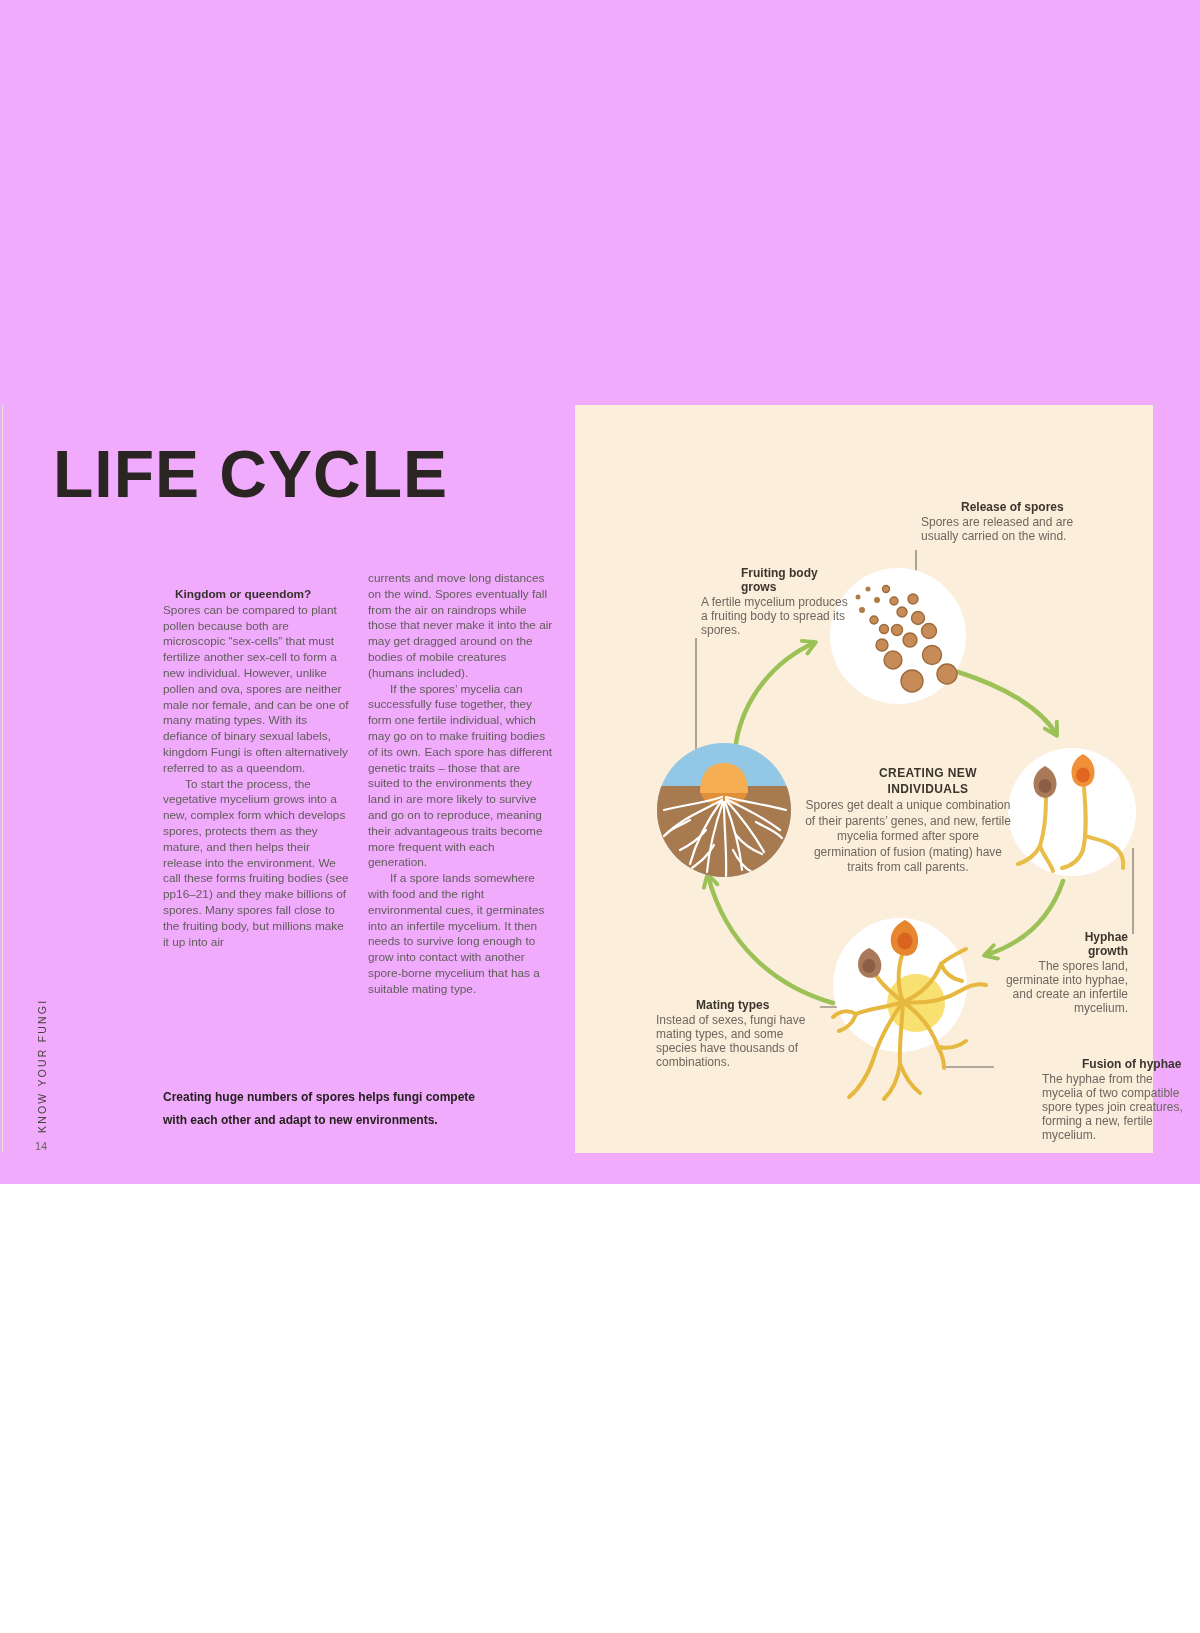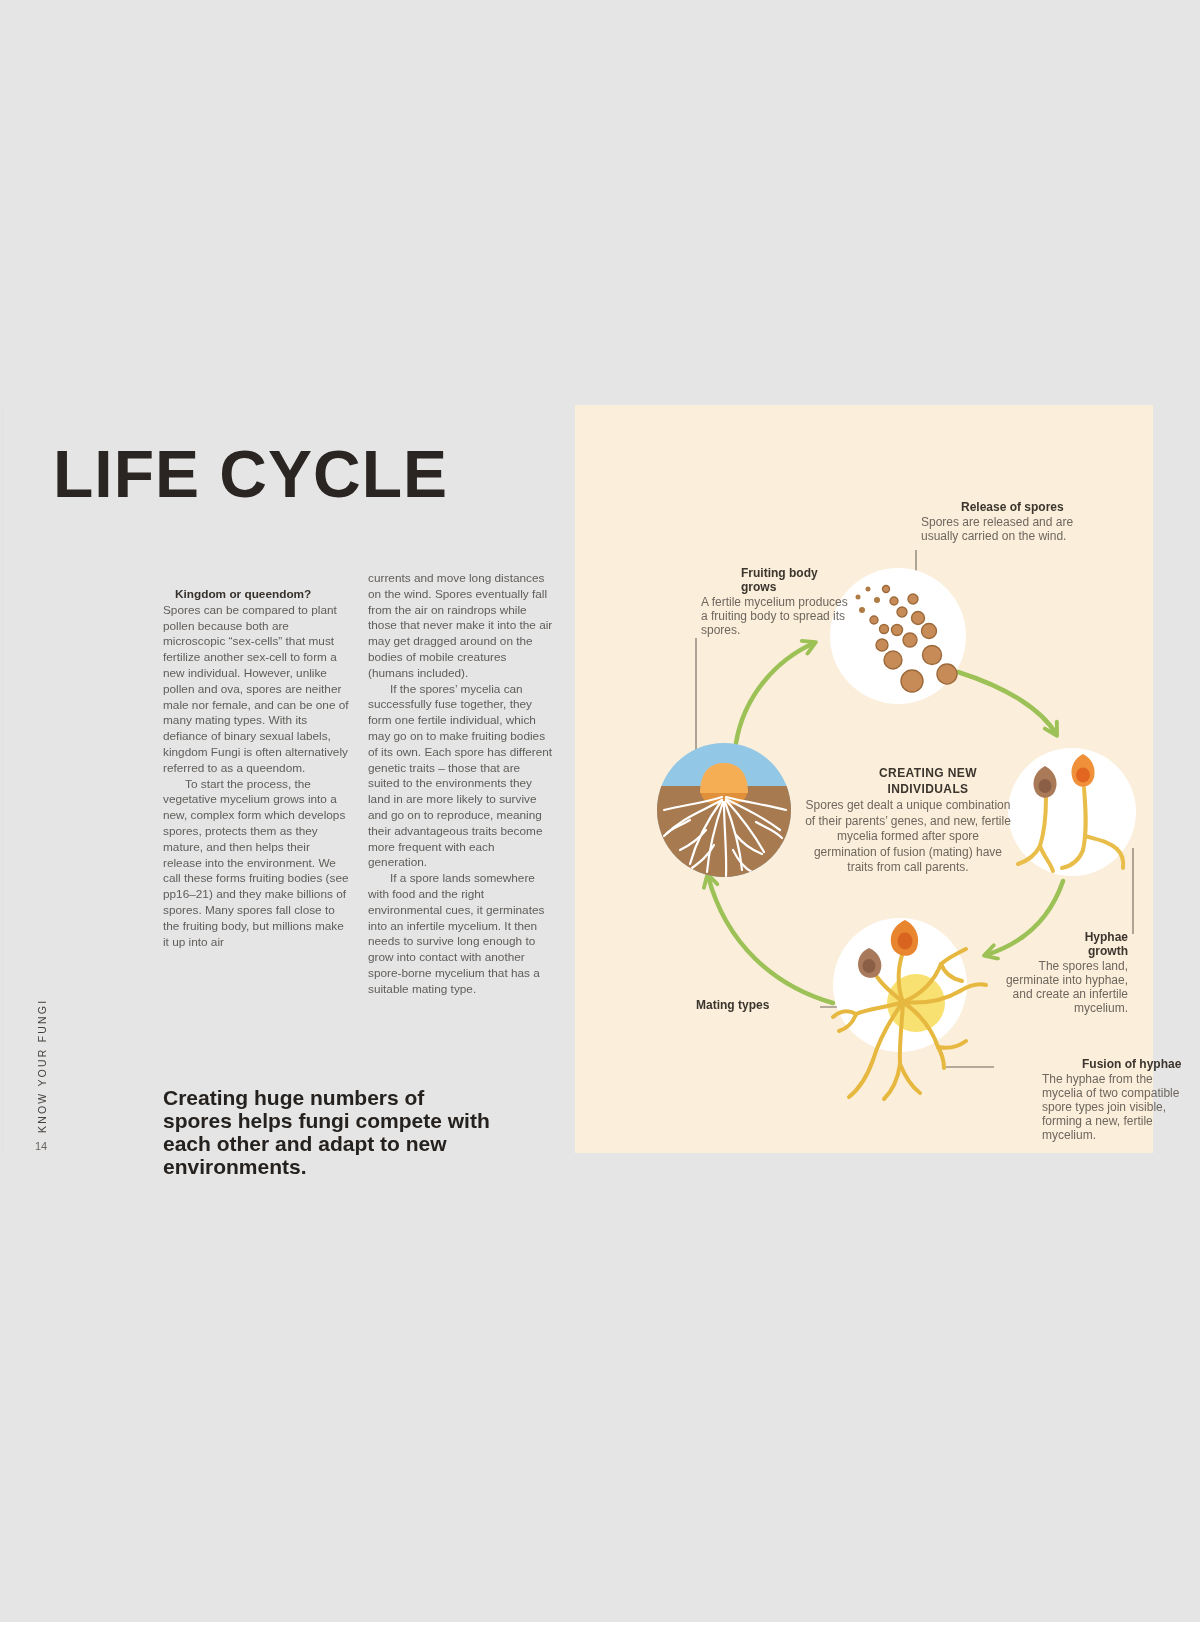--- a/index.html
+++ b/index.html
@@ -1,36 +1,36 @@
 <!DOCTYPE html>
 <html><head>
 <meta charset="utf-8">
 <style>
   html,body { margin:0; padding:0; background:#ffffff; }
   .canvas {
-    position:relative; width:1200px; height:1622px; background:#e5e5e5;
+    position:relative; width:1200px; height:1184px; background:#f0abfc;
     font-family:"Liberation Sans", sans-serif; overflow:hidden;
   }
   .page-edge { position:absolute; left:2px; top:405px; width:1px; height:748px; background:#e4e1dc; }
 
   
   .page-title {
     position:absolute; left:53px; top:441px; margin:0;
     font-size:66px; line-height:1; font-weight:bold; letter-spacing:1px;
     color:#2a2522;
   }
   .col { position:absolute; top:571px; width:186px; font-size:11.8px; line-height:15.8px; color:#605d59; }
   .col1 { left:163px; }
   .col2 { left:368px; }
   .col p { margin:0; }
   .col h3 { margin:16px 0 0 12px; font-size:11.8px; line-height:15.8px; color:#35302b; }
   .indent { text-indent:22px; }
   .pull-quote {
     position:absolute; left:163px; top:1086px; width:335px;
-    font-size:21px; line-height:23px; font-weight:bold; color:#25211e;
+    font-size:12px; line-height:23px; font-weight:bold; color:#25211e;
   }
   .vertical-label {
     position:absolute; left:36px; top:1133px; white-space:nowrap;
     transform:rotate(-90deg); transform-origin:0 0;
     font-size:10.5px; letter-spacing:2.2px; color:#45403c;
   }
   .page-number { position:absolute; left:35px; top:1140px; font-size:11px; color:#6b6661; }
 
   
   .right-page-bg { position:absolute; left:575px; top:405px; width:578px; height:748px; background:#fbeeda; }
@@ -223,20 +223,21 @@
       <div class="lbl-body">Spores get dealt a unique combination of their parents’ genes, and new, fertile mycelia formed after spore germination of fusion (mating) have traits from call parents.</div>
     </div>
 
     <div class="lbl lbl-hyphae">
       <div class="lbl-title">Hyphae growth</div>
       <div class="lbl-body">The spores land, germinate into hyphae, and create an infertile mycelium.</div>
     </div>
 
     <div class="lbl lbl-mating">
       <div class="lbl-title">Mating types</div>
+      <div class="lbl-body">Instead of sexes, fungi have mating types, and some species have thousands of combinations.</div>
     </div>
 
     <div class="lbl lbl-fusion">
       <div class="lbl-title">Fusion of hyphae</div>
-      <div class="lbl-body">The hyphae from the mycelia of two compatible spore types join visible, forming a new, fertile mycelium.</div>
+      <div class="lbl-body">The hyphae from the mycelia of two compatible spore types join creatures, forming a new, fertile mycelium.</div>
     </div>
   </section>
 </div>
 
 </body></html>

